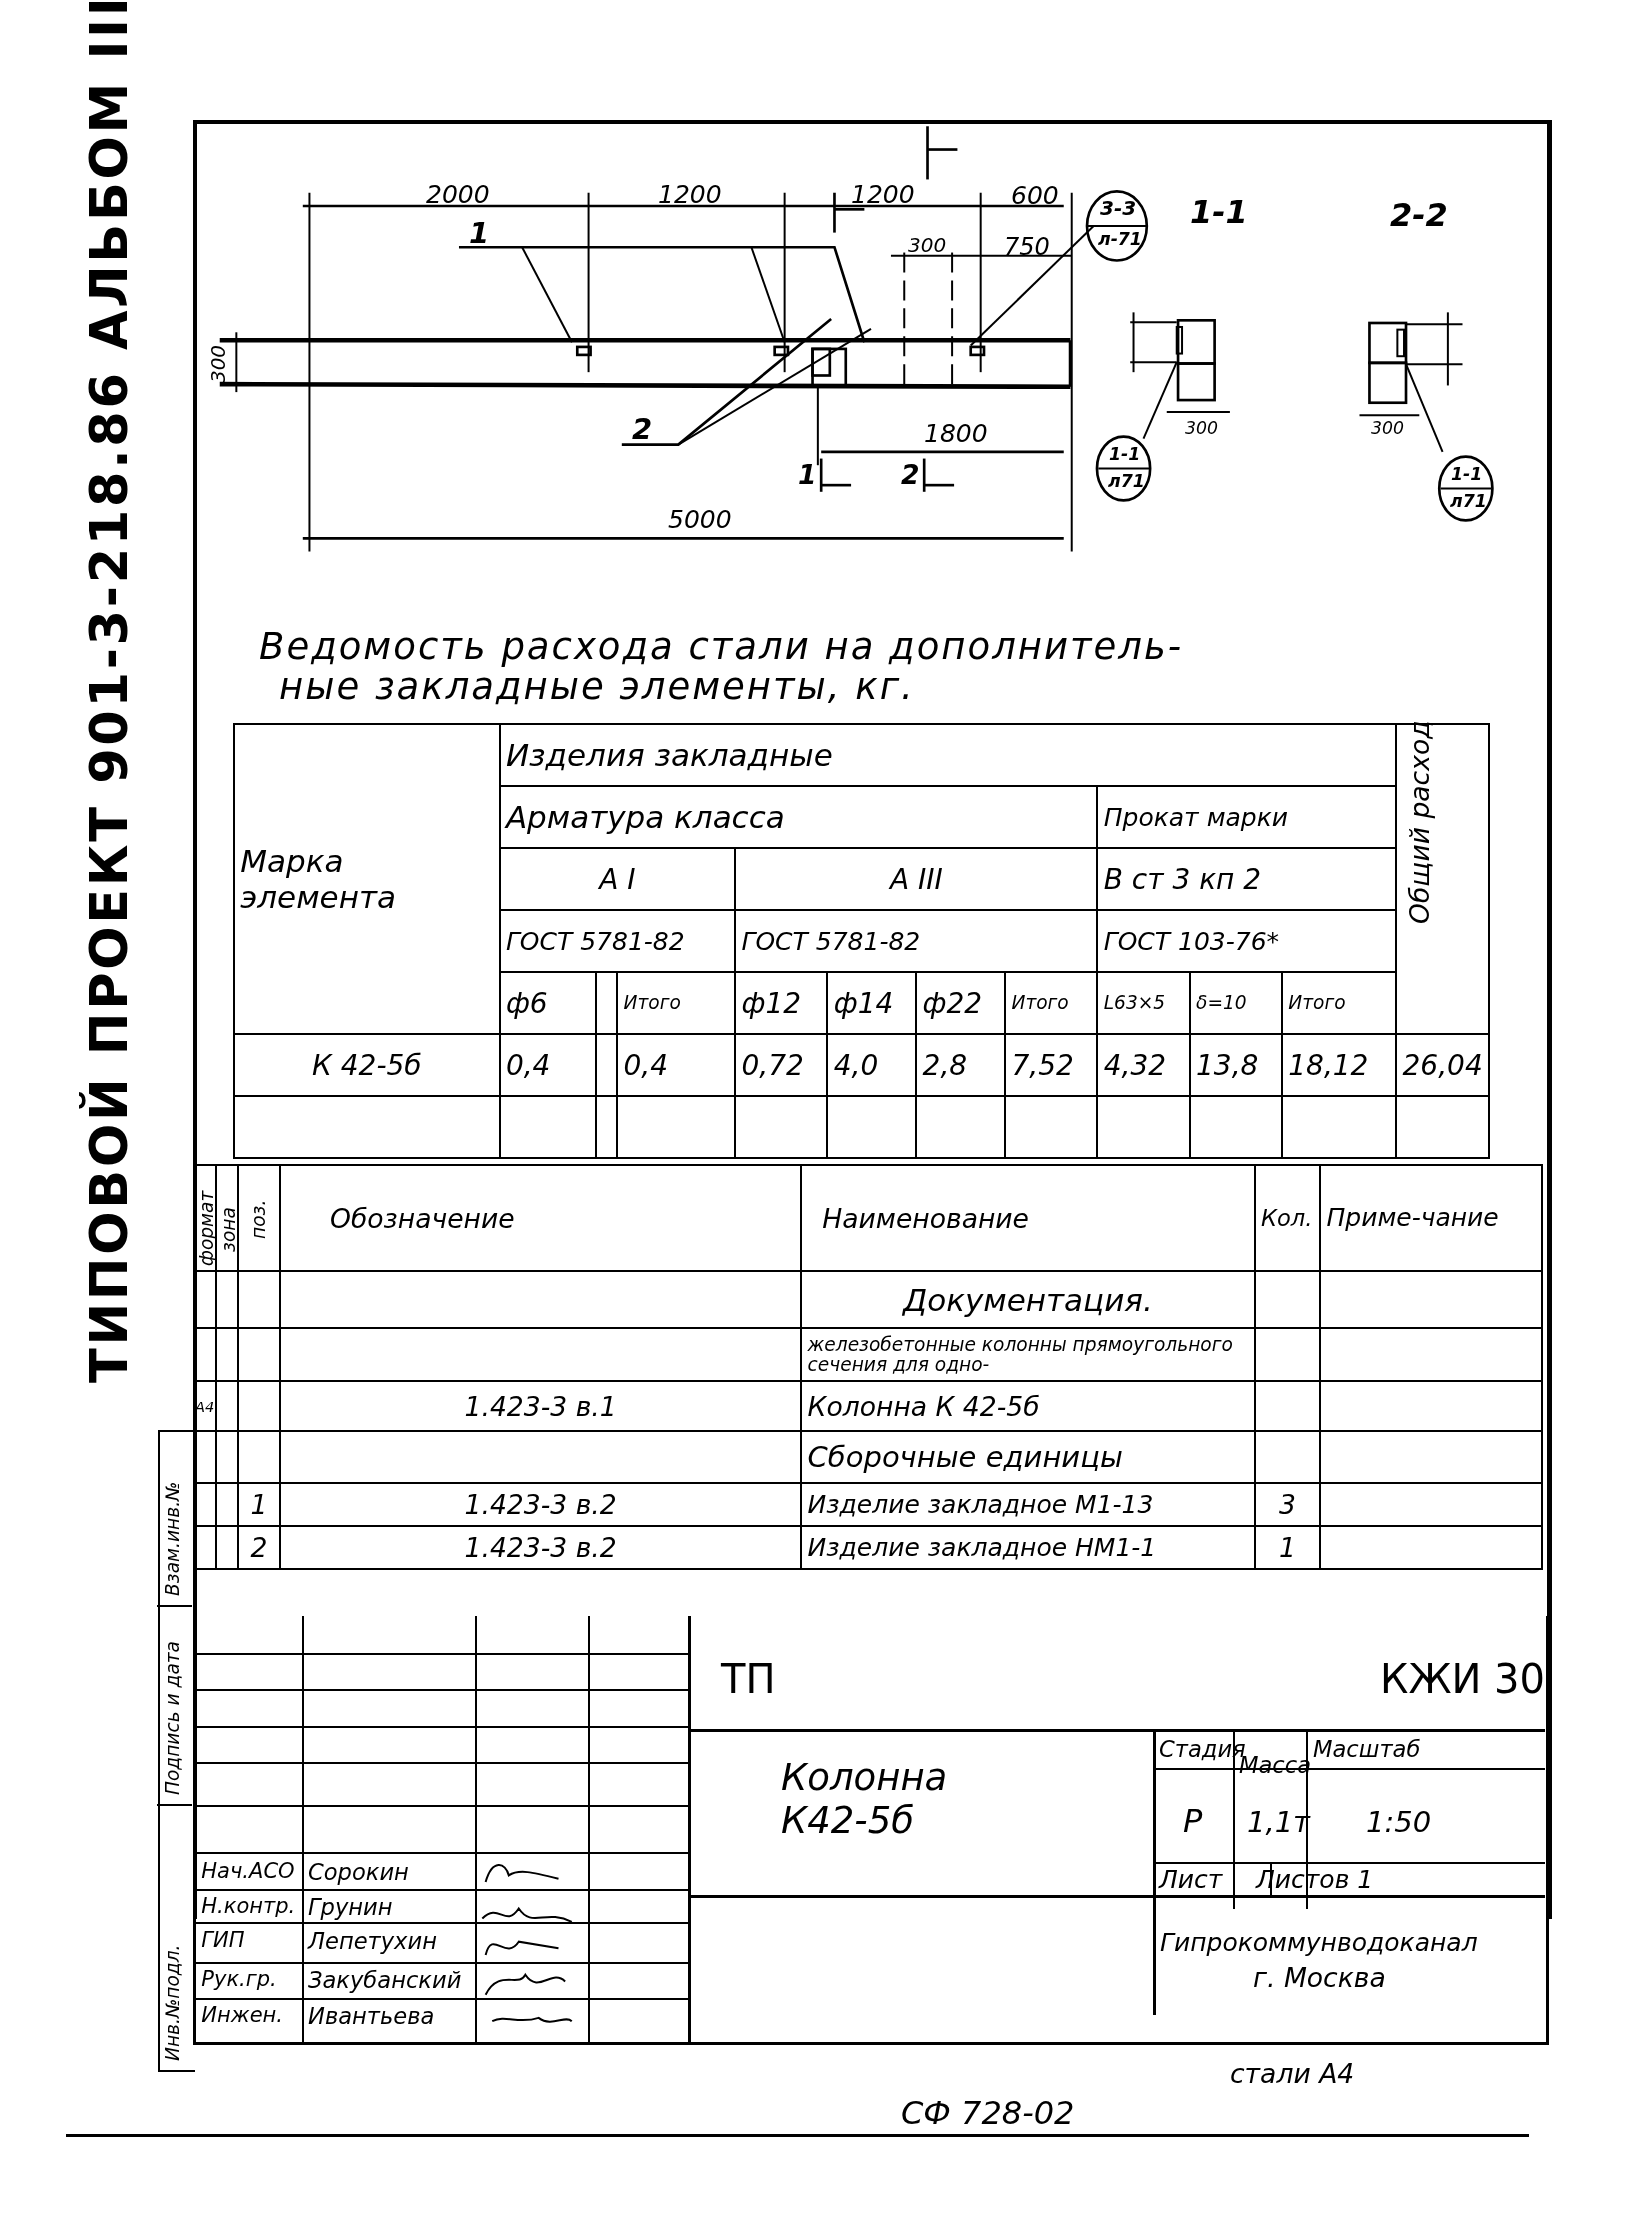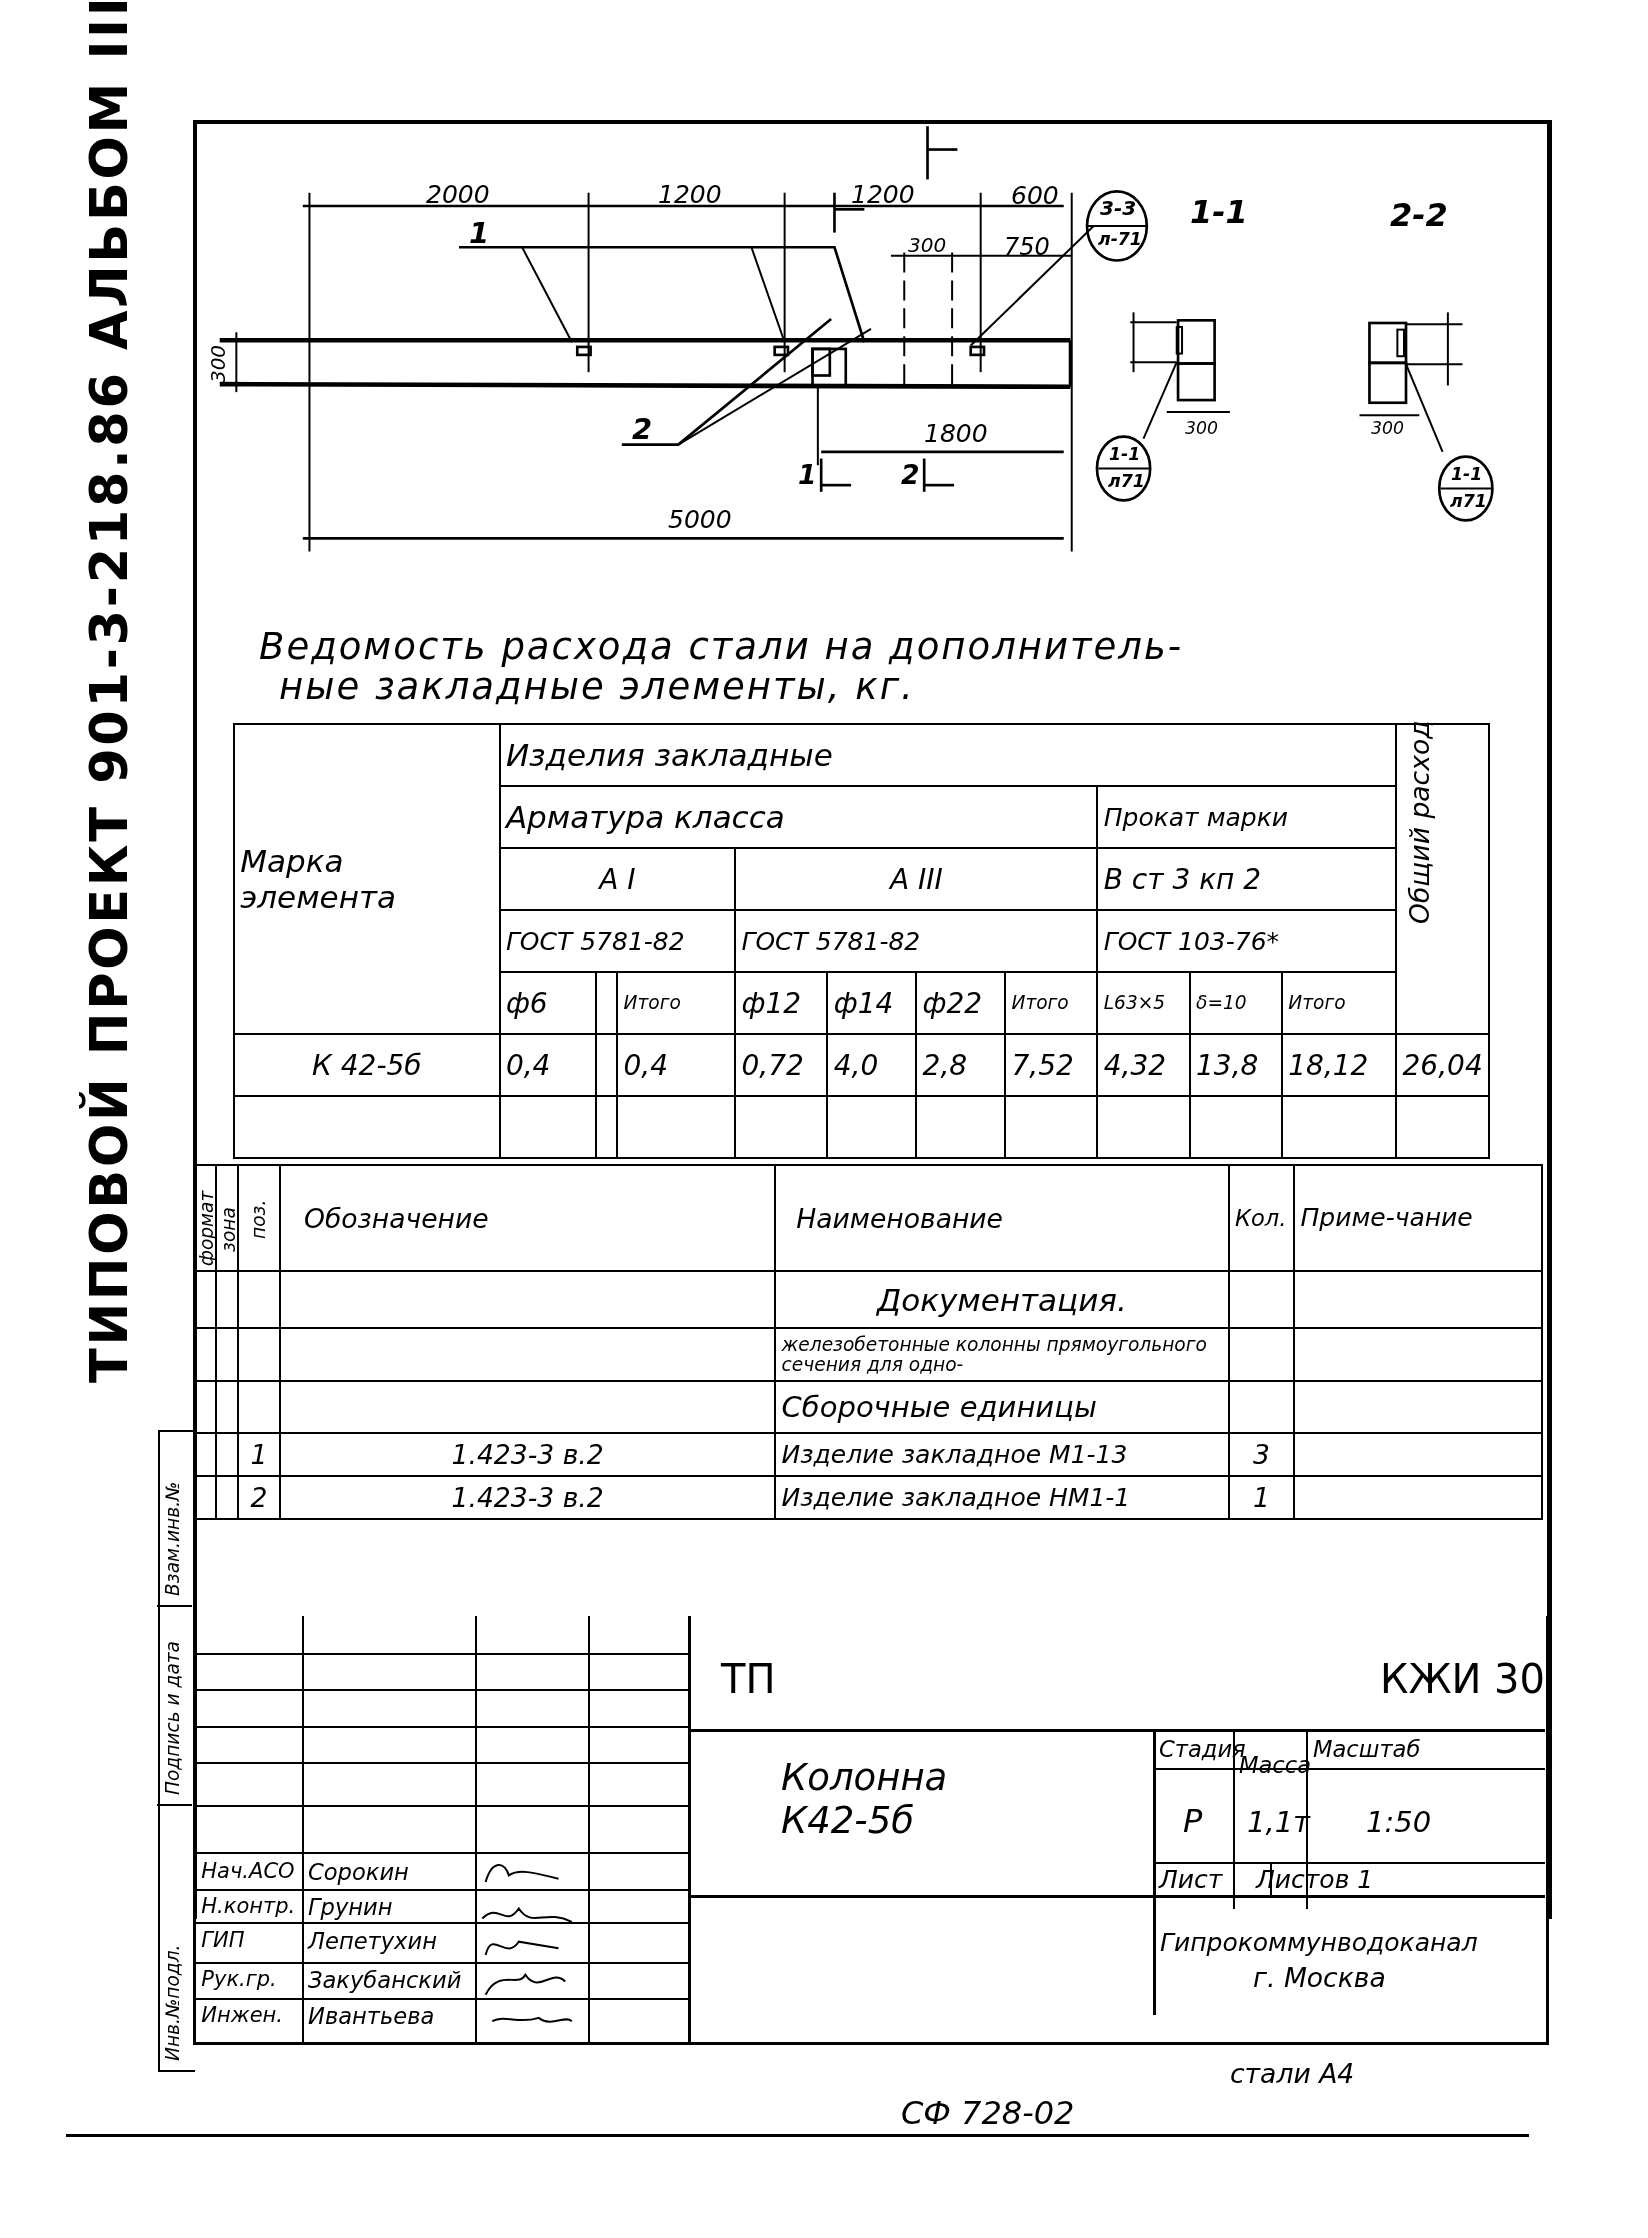--- a/index.html
+++ b/index.html
@@ -196,40 +196,49 @@
       <tr style="height:106px">
     <td style="width:20px;position:relative;padding:0">
           <div class="vert" style="left:1.3px;top:100px;font-size:18.6px">формат</div>
         </td>
     <td style="width:20px;position:relative;padding:0">
           <div class="vert" style="left:1.3px;top:86px;font-size:18.6px">зона</div>
         </td>
     <td style="width:40px;position:relative;padding:0">
           <div class="vert" style="left:9.3px;top:73px;font-size:18.6px">поз.</div>
         </td>
-    <td style="width:465px;padding-left:23px">Обозначение</td>
+    <td style="width:465px;padding-left:49px">Обозначение</td>
     <td style="width:426px;padding-left:20px">Наименование</td>
     <td style="width:53px;font-size:22.6px">Кол.</td>
     <td style="font-size:25px;line-height:26.6px">Приме-чание</td>
   </tr>
   <tr style="height:57px">
     <td></td>
         <td></td>
         <td></td>
         <td></td>
     <td class="under center" style="font-size:31px">Документация.</td>
     <td></td>
         <td></td>
   </tr>
   <tr style="height:53px">
     <td></td>
         <td></td>
         <td></td>
         <td></td>
     <td class="small">железобетонные колонны прямоугольного сечения для одно-</td>
+    <td></td>
+        <td></td>
+  </tr>
+  <tr style="height:50px">
+    <td style="font-size:14.6px;padding:0">А4</td>
+        <td></td>
+        <td></td>
+    <td class="center">1.423-3 в.1</td>
+    <td>Колонна К 42-5б</td>
     <td></td>
         <td></td>
   </tr>
   <tr style="height:52px">
     <td></td>
         <td></td>
         <td></td>
         <td></td>
     <td class="under" style="font-size:29px">Сборочные единицы</td>
     <td></td>

